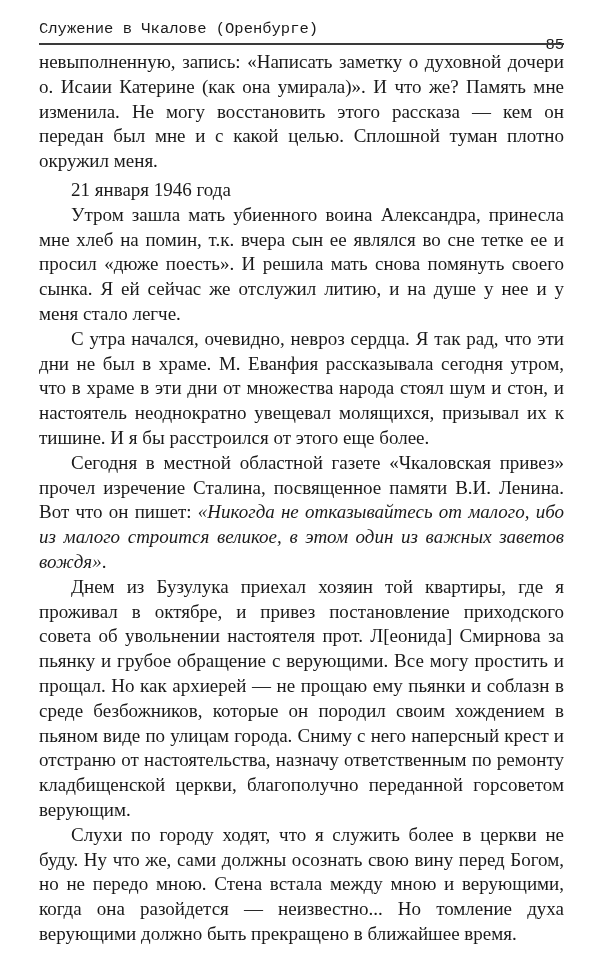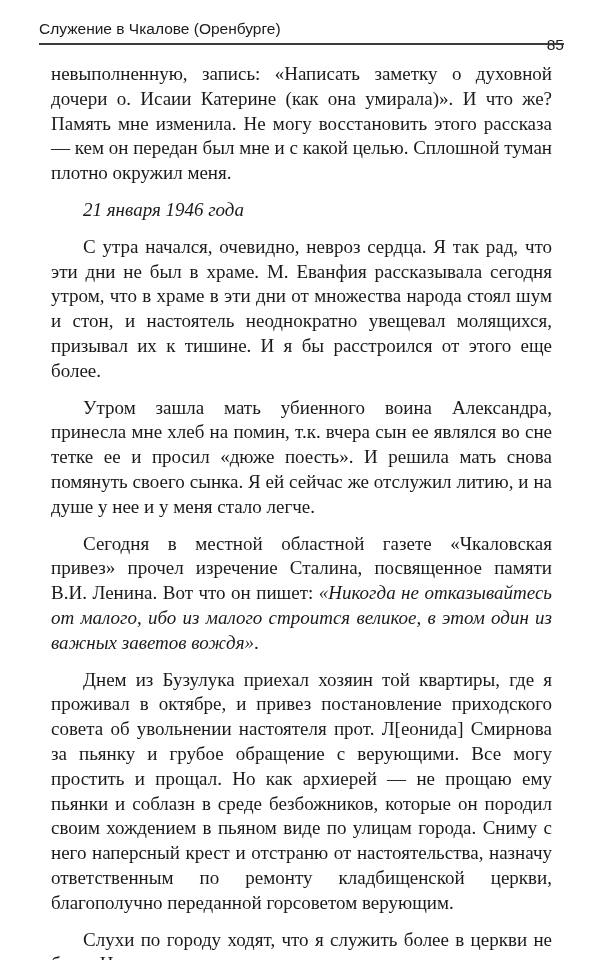--- a/index.html
+++ b/index.html
@@ -1,39 +1,39 @@
 <!DOCTYPE html>
 <html><head>
 <meta charset="utf-8">
 <style>
   html, body { margin: 0; padding: 0; background: #ffffff; }
   body { width: 600px; height: 960px; overflow: hidden; position: relative; color: #1a1a1a; }
   .page { position: absolute; left: 39px; top: 0; width: 525px; font-family: "DejaVu Serif", "Liberation Serif", serif; }
-  .header { position: absolute; top: 20px; left: 0; width: 525px; height: 22px; font-family: Liberation Sans, sans-serif; font-size: 15.5px; }
+  .header { position: absolute; top: 20px; left: 0; width: 525px; height: 22px; font-family: Liberation Mono, monospace; font-size: 15.5px; }
   .header .title { position: absolute; left: 0; top: 0; }
   .header .num { position: absolute; right: 0; top: 16px; }
   .rule { position: absolute; top: 43px; left: 0; width: 525px; height: 1.5px; background: #3a3a3a; }
   .text { position: absolute; top: 50px; left: 0; width: 525px; font-family: "Liberation Serif", serif; font-size: 19px; line-height: 24.8px; text-align: justify; }
-  .text p { margin: 12px; text-indent: 32px; }
+  .text p { margin: 0; text-indent: 32px; }
   .text p.first { text-indent: 0; }
-  .text p.date { text-align: left; margin-top: 4px; font-style: italic; }
+  .text p.date { text-align: left; margin-top: 4px; }
   .ital { font-style: italic; }
 </style>
 </head>
 <body>
 
 <div class="page">
   <div class="header">
     <span class="title">Служение в Чкалове (Оренбурге)</span>
     <span class="num">85</span>
   </div>
   <div class="rule"></div>
 
   <div class="text">
     <p class="first">невыполненную, запись: «Написать заметку о духовной дочери о. Исаии Катерине (как она умирала)». И что же? Память мне изменила. Не могу восстановить этого рассказа — кем он передан был мне и с какой целью. Сплошной туман плотно окружил меня.</p>
     <p class="date">21 января 1946 года</p>
+    <p>Утром зашла мать убиенного воина Александра, принесла мне хлеб на помин, т.к. вчера сын ее являлся во сне тетке ее и просил «дюже поесть». И решила мать снова помянуть своего сынка. Я ей сейчас же отслужил литию, и на душе у нее и у меня стало легче.</p>
     <p>С утра начался, очевидно, невроз сердца. Я так рад, что эти дни не был в храме. М. Еванфия рассказывала сегодня утром, что в храме в эти дни от множества народа стоял шум и стон, и настоятель неоднократно увещевал молящихся, призывал их к тишине. И я бы расстроился от этого еще более.</p>
-    <p>Утром зашла мать убиенного воина Александра, принесла мне хлеб на помин, т.к. вчера сын ее являлся во сне тетке ее и просил «дюже поесть». И решила мать снова помянуть своего сынка. Я ей сейчас же отслужил литию, и на душе у нее и у меня стало легче.</p>
     <p><span>Сегодня в местной областной газете «Чкаловская привез» прочел изречение Сталина, посвященное памяти В.И. Ленина. Вот что он пишет: </span><span class="ital">«Никогда не отказывайтесь от малого, ибо из малого строится великое, в этом один из важных заветов вождя»</span><span>.</span></p>
     <p>Днем из Бузулука приехал хозяин той квартиры, где я проживал в октябре, и привез постановление приходского совета об увольнении настоятеля прот. Л[еонида] Смирнова за пьянку и грубое обращение с верующими. Все могу простить и прощал. Но как архиерей — не прощаю ему пьянки и соблазн в среде безбожников, которые он породил своим хождением в пьяном виде по улицам города. Сниму с него наперсный крест и отстраню от настоятельства, назначу ответственным по ремонту кладбищенской церкви, благополучно переданной горсоветом верующим.</p>
     <p>Слухи по городу ходят, что я служить более в церкви не буду. Ну что же, сами должны осознать свою вину перед Богом, но не передо мною. Стена встала между мною и верующими, когда она разойдется — неизвестно... Но томление духа верующими должно быть прекращено в ближайшее время.</p>
   </div>
 </div>
 
 </body></html>

